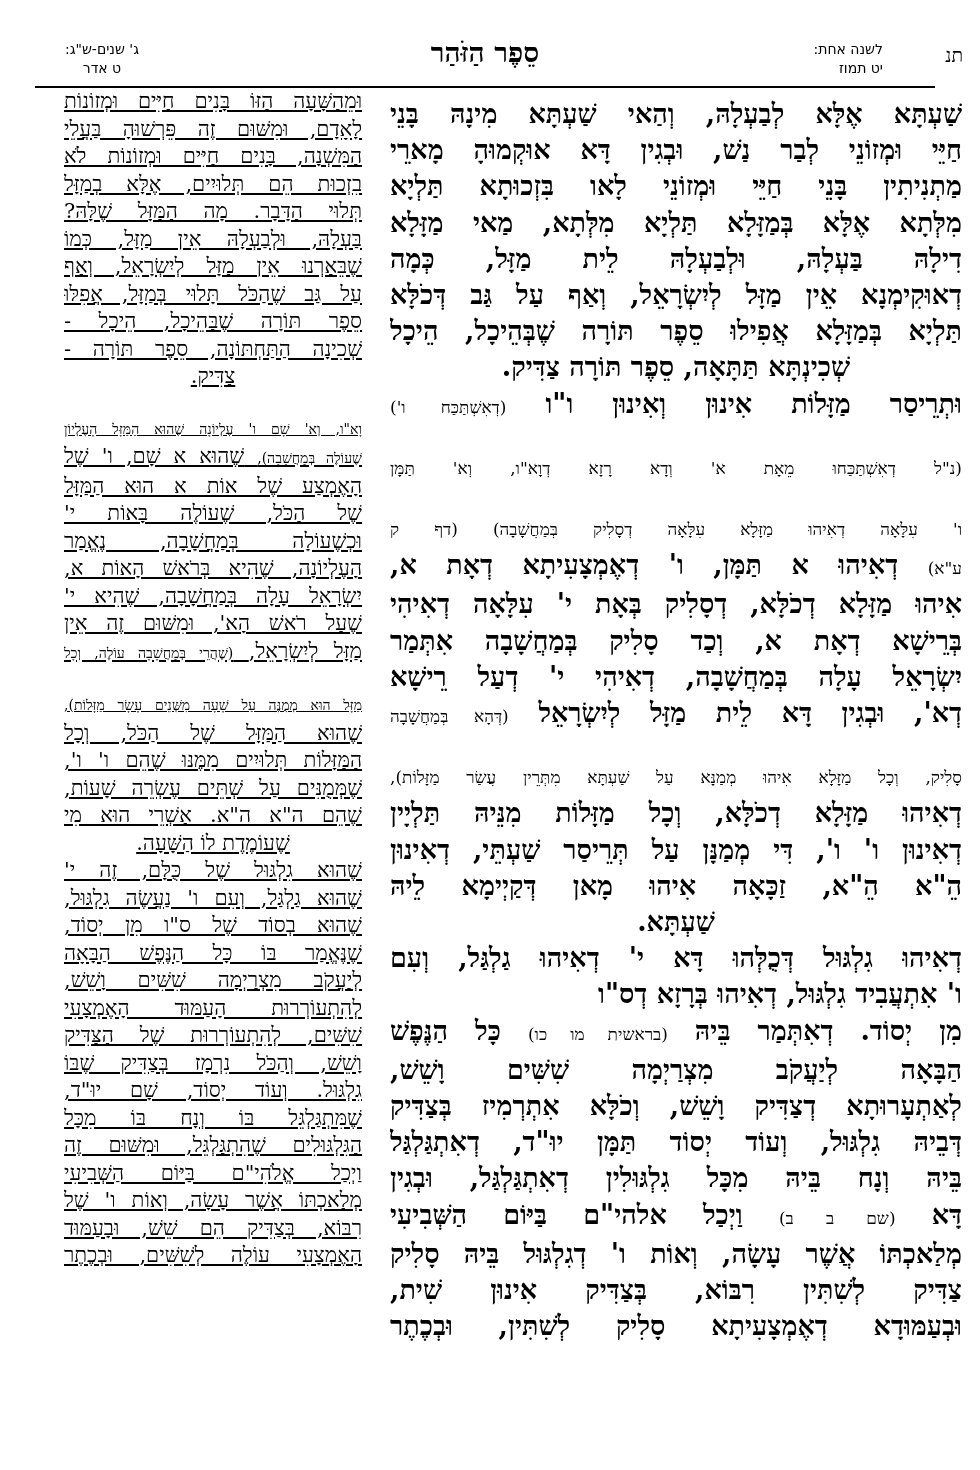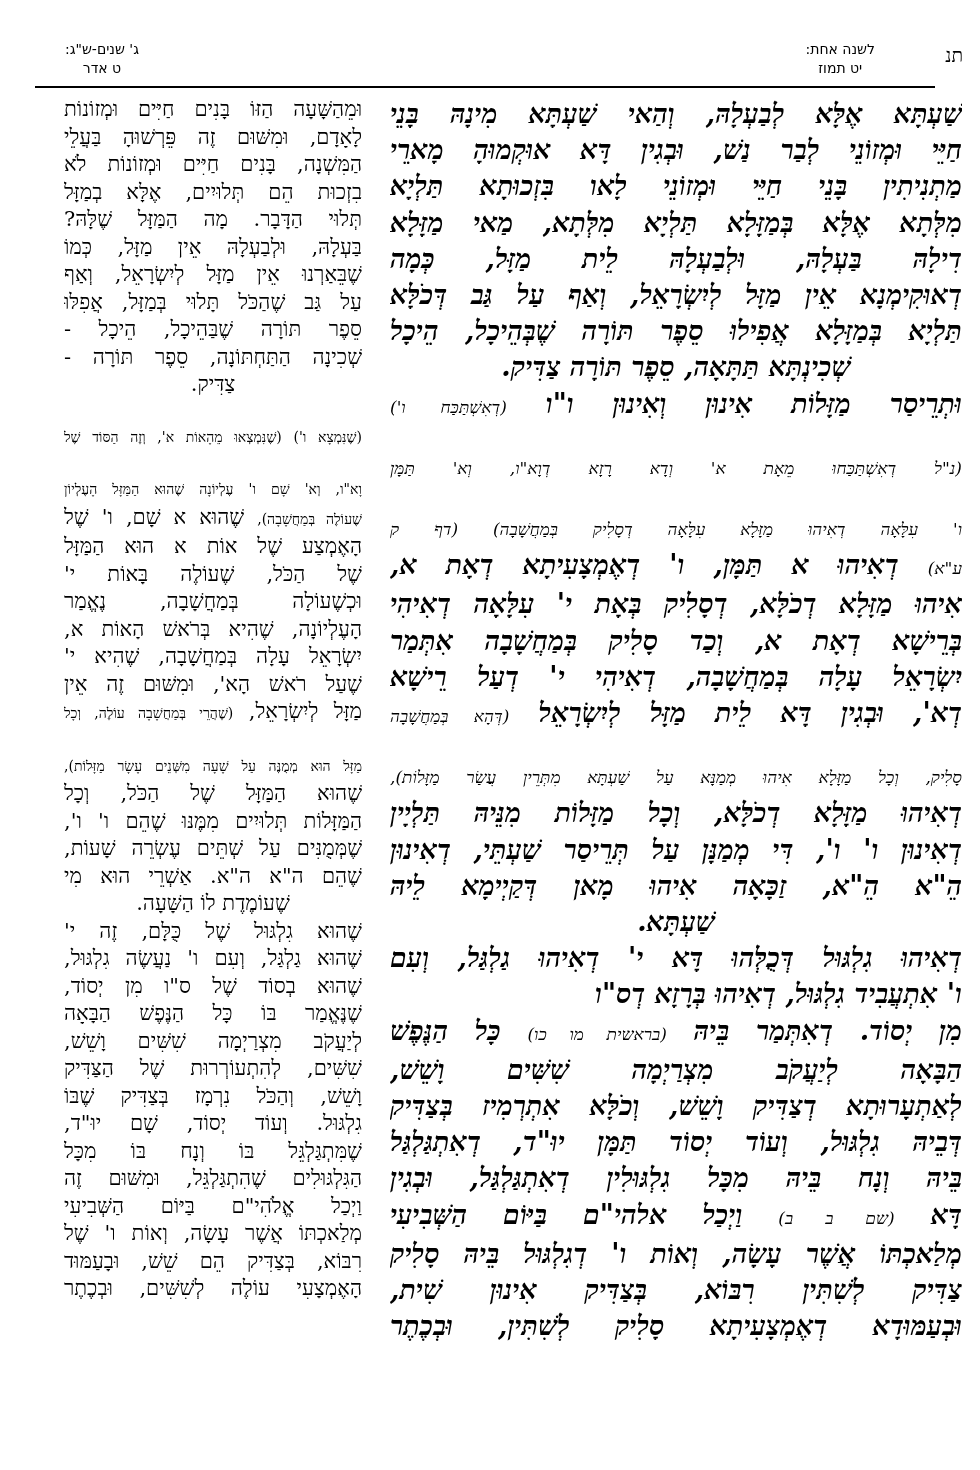--- a/index.html
+++ b/index.html
@@ -1,41 +1,42 @@
 <!DOCTYPE html>
 <html><head>
 <meta charset="utf-8">
 <style>
   html, body { margin: 0; padding: 0; background: #ffffff; }
   body { width: 980px; height: 1470px; position: relative; overflow: hidden; color: #000; }
   .page { position: absolute; left: 0; top: 0; width: 980px; height: 1470px; direction: rtl; }
   .header { position: absolute; top: 40px; left: 35px; width: 900px; height: 46px; border-bottom: 2px solid #000; }
   .pagenum { position: absolute; right: -28px; top: 4px; font-family: "DejaVu Serif", serif; font-size: 19px; text-align: center; }
-  .hdr-right { position: absolute; right: 60px; top: 0; text-align: center; font-family: "DejaVu Sans", sans-serif; font-size: 14px; line-height: 19px; }
+  .hdr-right { position: absolute; right: 52px; top: 0; font-family: "DejaVu Sans", sans-serif; font-size: 14px; line-height: 19px; }
   .hdr-title { position: absolute; left: 0; right: 0; top: -4px; text-align: center; font-family: "DejaVu Serif", serif; font-size: 28px; font-weight: bold; }
   .hdr-left { position: absolute; left: 30px; top: 0; text-align: center; font-family: "DejaVu Sans", sans-serif; font-size: 14px; line-height: 19px; }
-  .main-col { position: absolute; right: 18px; top: 96px; width: 572px; font-family: "DejaVu Serif", serif; font-size: 27px; font-weight: bold; line-height: 36.2px; text-align: justify; text-align-last: justify; font-style: italic; }
-  .side-col { position: absolute; left: 64px; top: 96px; width: 298px; font-family: "DejaVu Serif", serif; font-size: 21px; line-height: 27.5px; text-align: justify; text-align-last: justify; }
+  .main-col { position: absolute; right: 18px; top: 96px; width: 572px; font-family: "DejaVu Serif", serif; font-size: 27px; font-weight: bold; line-height: 36.2px; text-align: justify; text-align-last: justify; }
+  .side-col { position: absolute; left: 64px; top: 88px; width: 298px; font-family: "DejaVu Serif", serif; font-size: 21px; line-height: 27.5px; text-align: justify; text-align-last: justify; text-decoration: underline; }
   .line { display: block; white-space: nowrap; overflow: hidden; }
   .center { text-align: center; text-align-last: center; }
   .small { font-size: 16px; font-weight: normal; margin-top: 25px; }
   .main-col .small { font-size: 17px; }
   .side-col .small { font-size: 14px; }
 </style>
 </head>
 <body>
 
 <div class="page">
 
   <div class="header">
     <span class="pagenum">תנ</span>
     <div class="hdr-right">
       <div>לשנה אחת:</div>
       <div>יט תמוז</div>
     </div>
+    <div class="hdr-title">סֵפֶר הַזֹּהַר</div>
     <div class="hdr-left">
       <div>ג' שנים-ש"ג:</div>
       <div>ט אדר</div>
     </div>
   </div>
 
   <div class="main-col">
     <span class="line">שַׁעְתָּא אֶלָּא לְבַעְלָהּ, וְהַאי שַׁעְתָּא מִינָהּ בָּנֵי</span>
     <span class="line">חַיֵּי וּמְזוֹנֵי לְבַר נַשׁ, וּבְגִין דָּא אוּקְמוּהָ מָארֵי</span>
     <span class="line">מַתְנִיתִין בָּנֵי חַיֵּי וּמְזוֹנֵי לָאו בִּזְכוּתָא תַּלְיָא</span>
@@ -75,41 +76,41 @@
     <span class="line">לָאָדָם, וּמִשּׁוּם זֶה פֵּרְשׁוּהָ בַּעֲלֵי</span>
     <span class="line">הַמִּשְׁנָה, בָּנִים חַיִּים וּמְזוֹנוֹת לֹא</span>
     <span class="line">בִזְכוּת הֵם תְּלוּיִים, אֶלָּא בְמַזָּל</span>
     <span class="line">תְּלוּי הַדָּבָר. מָה הַמַּזָּל שֶׁלָּהּ?</span>
     <span class="line">בַּעְלָהּ, וּלְבַעְלָהּ אֵין מַזָּל, כְּמוֹ</span>
     <span class="line">שֶׁבֵּאַרְנוּ אֵין מַזָּל לְיִשְׂרָאֵל, וְאַף</span>
     <span class="line">עַל גַּב שֶׁהַכֹּל תָּלוּי בְּמַזָּל, אֲפִלּוּ</span>
     <span class="line">סֵפֶר תּוֹרָה שֶׁבַּהֵיכָל, הֵיכָל -</span>
     <span class="line">שְׁכִינָה הַתַּחְתּוֹנָה, סֵפֶר תּוֹרָה -</span>
     <span class="line center">צַדִּיק.</span>
-    <span class="line small">(שֶׁנִּמְצָא ו') (שֶׁנִּמְצְאוּ מֵהָאוֹת א', וְזֶה הַסּוֹד שֶׁל</span>
     <span class="line small">וָא"ו, וְא' שָׁם ו' עֶלְיוֹנָה שֶׁהוּא הַמַּזָּל הָעֶלְיוֹן</span>
     <span class="line"><span class="small">שֶׁעוֹלֶה בְּמַחֲשָׁבָה),</span> <span>שֶׁהוּא א שָׁם, ו' שֶׁל</span></span>
     <span class="line">הָאֶמְצַע שֶׁל אוֹת א הוּא הַמַּזָּל</span>
     <span class="line">שֶׁל הַכֹּל, שֶׁעוֹלֶה בָּאוֹת י'</span>
     <span class="line">וּכְשֶׁעוֹלָה בְּמַחֲשָׁבָה, נֶאֱמַר</span>
     <span class="line">הָעֶלְיוֹנָה, שֶׁהִיא בְּרֹאשׁ הָאוֹת א,</span>
     <span class="line">יִשְׂרָאֵל עָלָה בְּמַחֲשָׁבָה, שֶׁהִיא י'</span>
     <span class="line">שֶׁעַל רֹאשׁ הָא', וּמִשּׁוּם זֶה אֵין</span>
     <span class="line"><span>מַזָּל לְיִשְׂרָאֵל,</span> <span class="small">(שֶׁהֲרֵי בְּמַחֲשָׁבָה עוֹלֶה, וְכָל</span></span>
     <span class="line small">מַזָּל הוּא מְמֻנֶּה עַל שָׁעָה מִשְּׁנֵים עָשָׂר מַזָּלוֹת),</span>
     <span class="line">שֶׁהוּא הַמַּזָּל שֶׁל הַכֹּל, וְכָל</span>
     <span class="line">הַמַּזָּלוֹת תְּלוּיִים מִמֶּנּוּ שֶׁהֵם ו' ו',</span>
     <span class="line">שֶׁמְּמֻנִּים עַל שְׁתֵּים עֶשְׂרֵה שָׁעוֹת,</span>
     <span class="line">שֶׁהֵם ה"א ה"א. אַשְׁרֵי הוּא מִי</span>
     <span class="line center">שֶׁעוֹמֶדֶת לוֹ הַשָּׁעָה.</span>
     <span class="line">שֶׁהוּא גִלְגּוּל שֶׁל כֻּלָּם, זֶה י'</span>
     <span class="line">שֶׁהוּא גַלְגַּל, וְעִם ו' נַעֲשֶׂה גִלְגּוּל,</span>
     <span class="line">שֶׁהוּא בְסוֹד שֶׁל ס"ו מִן יְסוֹד,</span>
     <span class="line">שֶׁנֶּאֱמַר בּוֹ כָּל הַנֶּפֶשׁ הַבָּאָה</span>
     <span class="line">לְיַעֲקֹב מִצְרַיְמָה שִׁשִּׁים וָשֵׁשׁ,</span>
+    <span class="line">לְהִתְעוֹרְרוּת הָעַמּוּד הָאֶמְצָעִי</span>
     <span class="line">שִׁשִּׁים, לְהִתְעוֹרְרוּת שֶׁל הַצַּדִּיק</span>
     <span class="line">וָשֵׁשׁ, וְהַכֹּל נִרְמָז בְּצַדִּיק שֶׁבּוֹ</span>
     <span class="line">גִלְגּוּל. וְעוֹד יְסוֹד, שָׁם יוּ"ד,</span>
     <span class="line">שֶׁמִּתְגַּלְגֵּל בּוֹ וְנָח בּוֹ מִכָּל</span>
     <span class="line">הַגִּלְגּוּלִים שֶׁהִתְגַּלְגֵּל, וּמִשּׁוּם זֶה</span>
     <span class="line">וַיְכַל אֱלֹהִי"ם בַּיּוֹם הַשְּׁבִיעִי</span>
     <span class="line">מְלַאכְתּוֹ אֲשֶׁר עָשָׂה, וְאוֹת ו' שֶׁל</span>
     <span class="line">רִבּוֹא, בְּצַדִּיק הֵם שֵׁשׁ, וּבָעַמּוּד</span>
     <span class="line">הָאֶמְצָעִי עוֹלֶה לְשִׁשִּׁים, וּבְכֶתֶר</span>
   </div>

